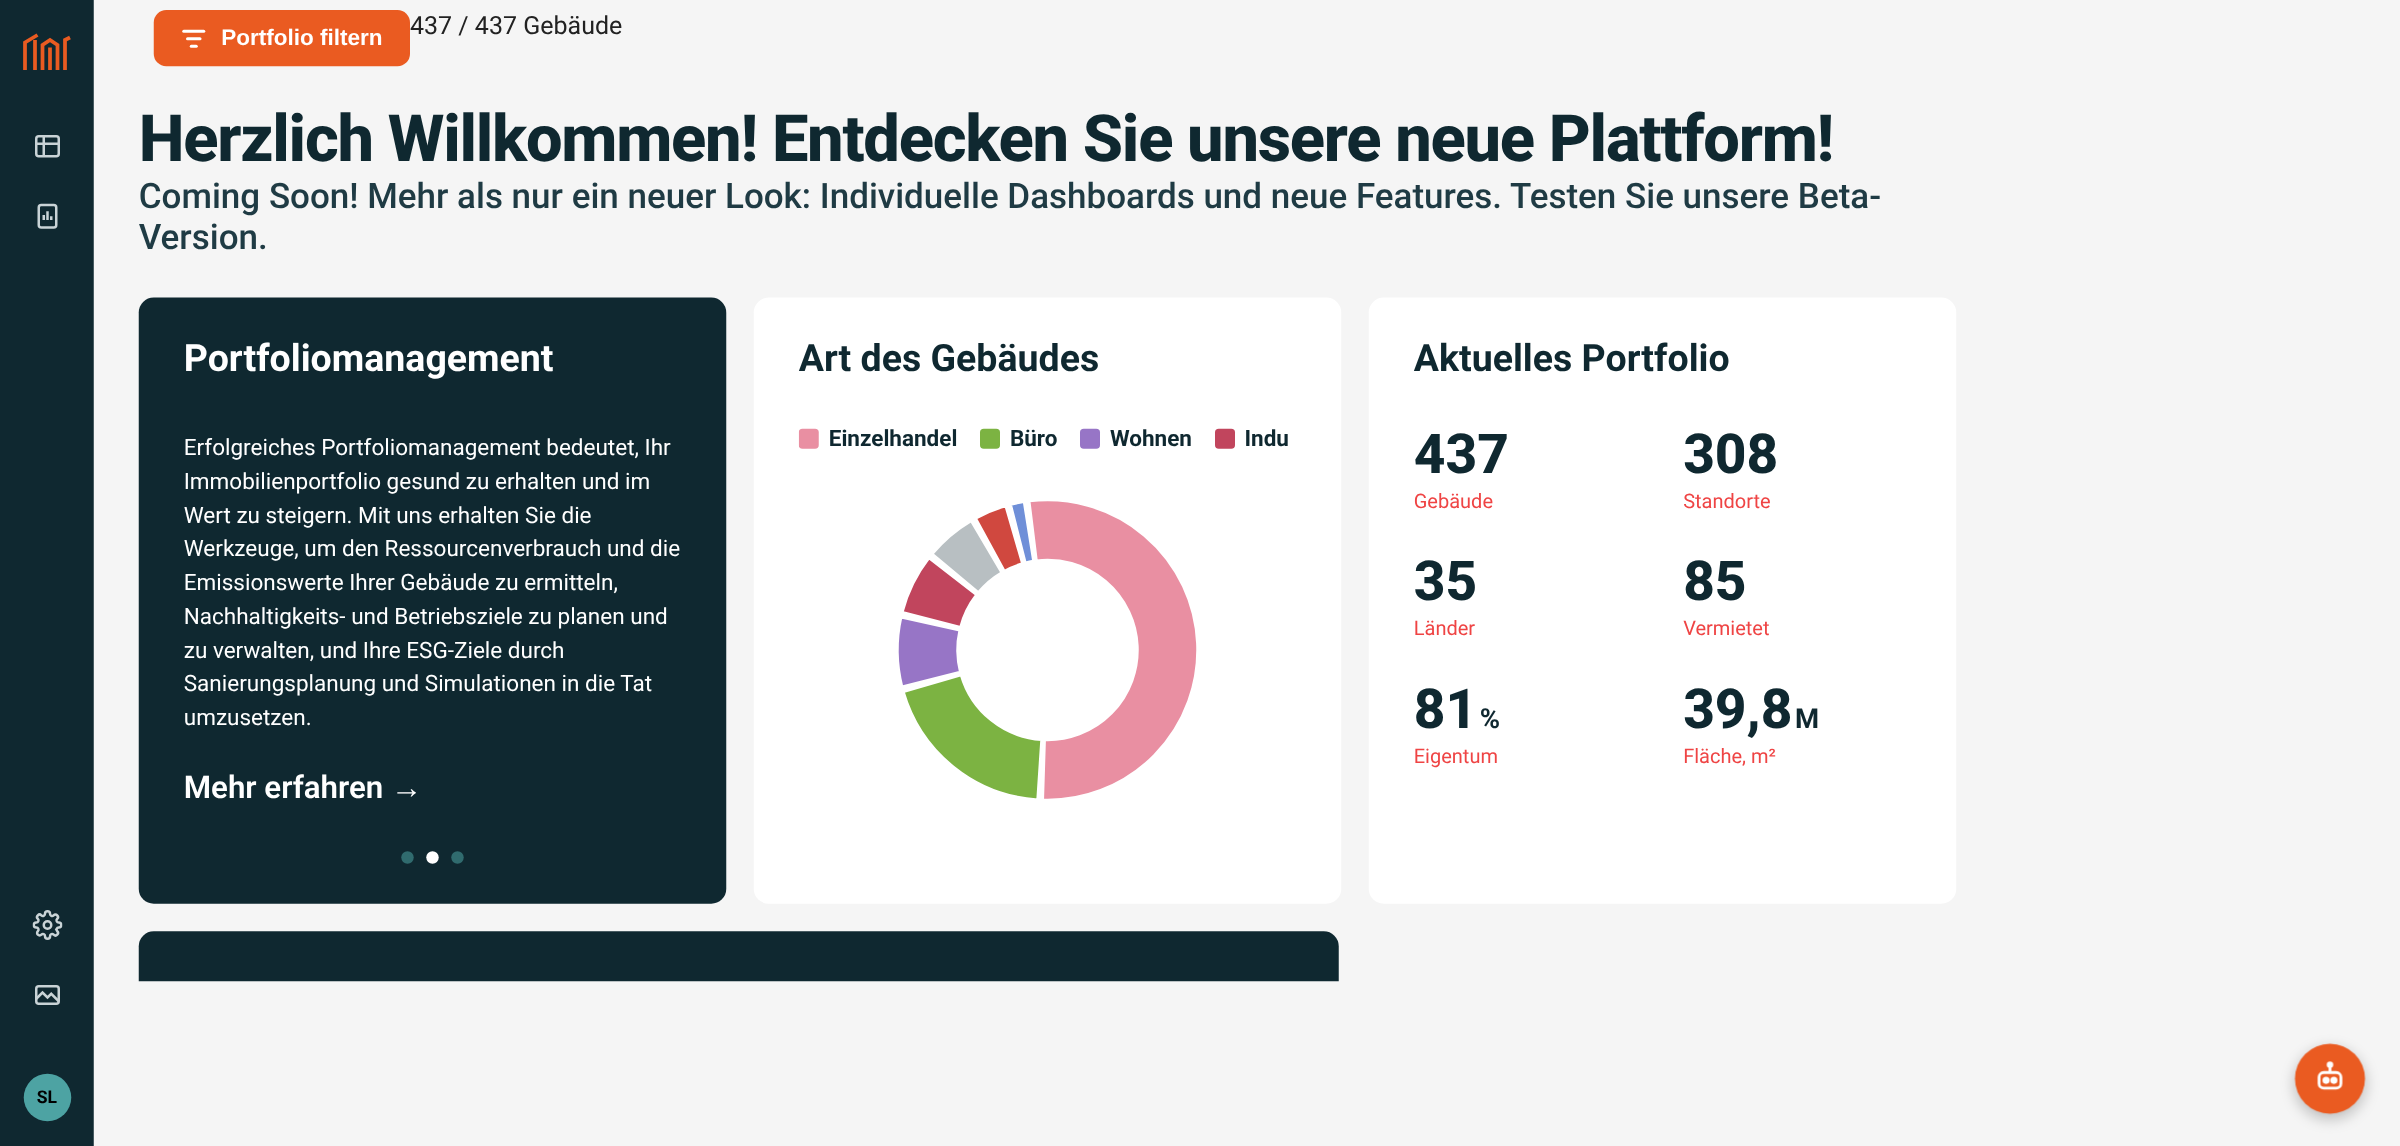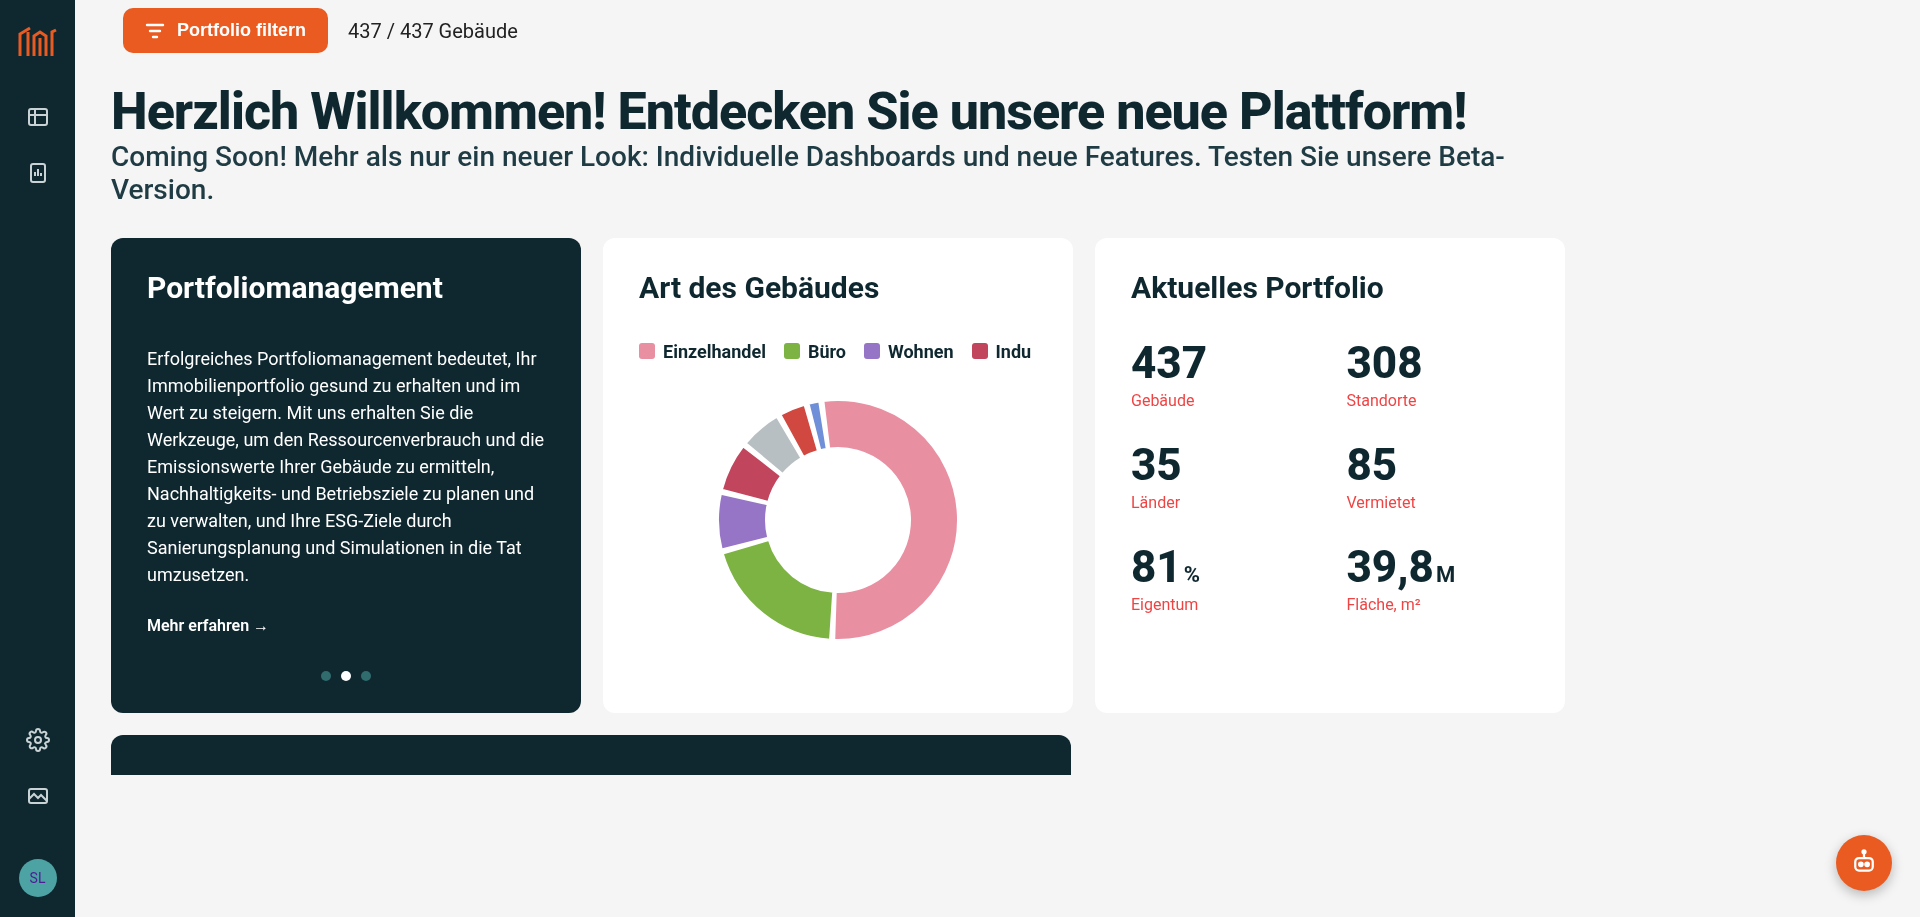--- a/index.html
+++ b/index.html
@@ -6,43 +6,43 @@
   html, body { width: 100%; height: 100%; font-family: -apple-system, BlinkMacSystemFont, "Segoe UI", Roboto, sans-serif; background: #f5f5f5; color: #0f2830; }
   body { display: flex; overflow: hidden; }
 
   
   .sidebar { width: 75px; background: #0f2830; display: flex; flex-direction: column; align-items: center; padding-top: 20px; flex-shrink: 0; height: 100%; }
   .logo { width: 44px; height: 44px; display: flex; align-items: center; justify-content: center; margin-bottom: 40px; }
   .logo svg { width: 44px; height: 44px; }
   .nav-group { display: flex; flex-direction: column; gap: 30px; align-items: center; }
   .nav-icon { width: 26px; height: 26px; display: flex; align-items: center; justify-content: center; cursor: pointer; color: #c9d3d6; }
   .sidebar-bottom { margin-top: auto; margin-bottom: 20px; display: flex; flex-direction: column; gap: 30px; align-items: center; }
-  .avatar { width: 38px; height: 38px; border-radius: 50%; background: #4da3a3; color: #4c1d95; font-size: 14px; font-weight: 400; display: flex; align-items: center; justify-content: center; margin-top: 20px; }
+  .avatar { width: 38px; height: 38px; border-radius: 50%; background: #4da3a3; color: #000000; font-size: 14px; font-weight: 700; display: flex; align-items: center; justify-content: center; margin-top: 20px; }
 
   
   .main { flex: 1; overflow-y: auto; height: 100%; }
   .main-inner { padding: 0 36px 40px 36px; max-width: 1550px; }
 
   
-  .topbar { display: flex; align-items: center; gap: 20px; padding: 8px 0 32px 12px; }
+  .topbar { display: flex; padding: 8px 0 32px 12px; }
   .filter-btn { background: #ea5b21; color: #fff; border: none; border-radius: 10px; padding: 12px 22px; font-size: 18px; font-weight: 600; display: flex; align-items: center; gap: 12px; cursor: pointer; }
   .filter-btn svg { width: 20px; height: 18px; }
   .count-text { font-size: 20px; color: #222; }
 
   
   .headline { font-size: 52px; font-weight: 800; line-height: 1.05; color: #0f2830; margin-bottom: 0; letter-spacing: -1px; }
   .sub-headline { font-size: 28px; font-weight: 500; color: #1f3b44; margin-bottom: 32px; }
 
   
   .grid { display: grid; grid-template-columns: 470px 470px 470px; gap: 22px; }
   .card { background: #fff; border-radius: 12px; padding: 32px 36px; position: relative; }
   .card.dark { background: #0f2830; color: #fff; }
   .card h2 { font-size: 30px; font-weight: 700; margin-bottom: 36px; }
   .dark-body { font-size: 18px; line-height: 1.5; margin-top: 40px; }
-  .link-more { display: inline-block; margin-top: 28px; font-size: 16px; font-weight: 600; color: #fff; cursor: pointer; }
+  .link-more { display: inline-block; margin-top: 28px; font-size: 25px; font-weight: 600; color: #fff; cursor: pointer; }
   .dots { display: flex; gap: 10px; justify-content: center; margin-top: 36px; }
   .dot { width: 10px; height: 10px; border-radius: 50%; background: #4da3a3; opacity: .55; }
   .dot.active { background: #fff; opacity: 1; }
 
   
   .legend-row { display: flex; align-items: center; gap: 18px; font-size: 18px; flex-wrap: nowrap; overflow: hidden; }
   .legend-item { display: flex; align-items: center; gap: 8px; white-space: nowrap; font-weight: bold; }
   .swatch { width: 16px; height: 16px; border-radius: 3px; }
 
   .donut-wrap { display: flex; justify-content: center; margin-top: 28px; }

